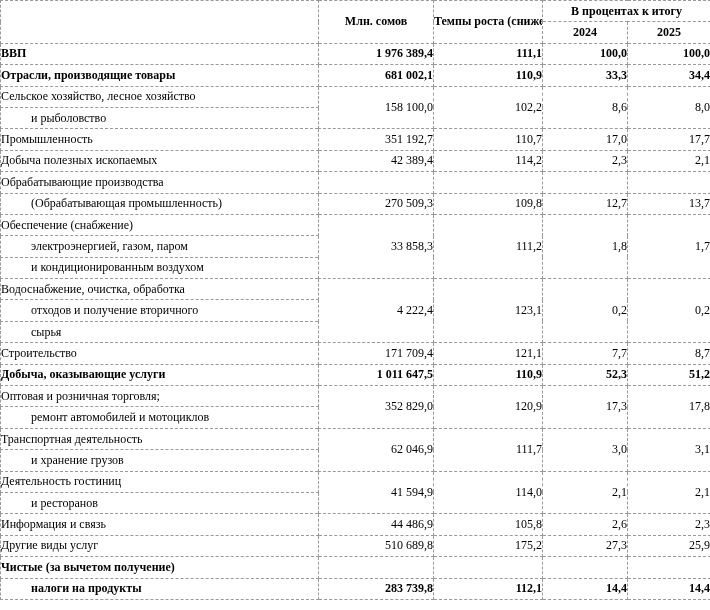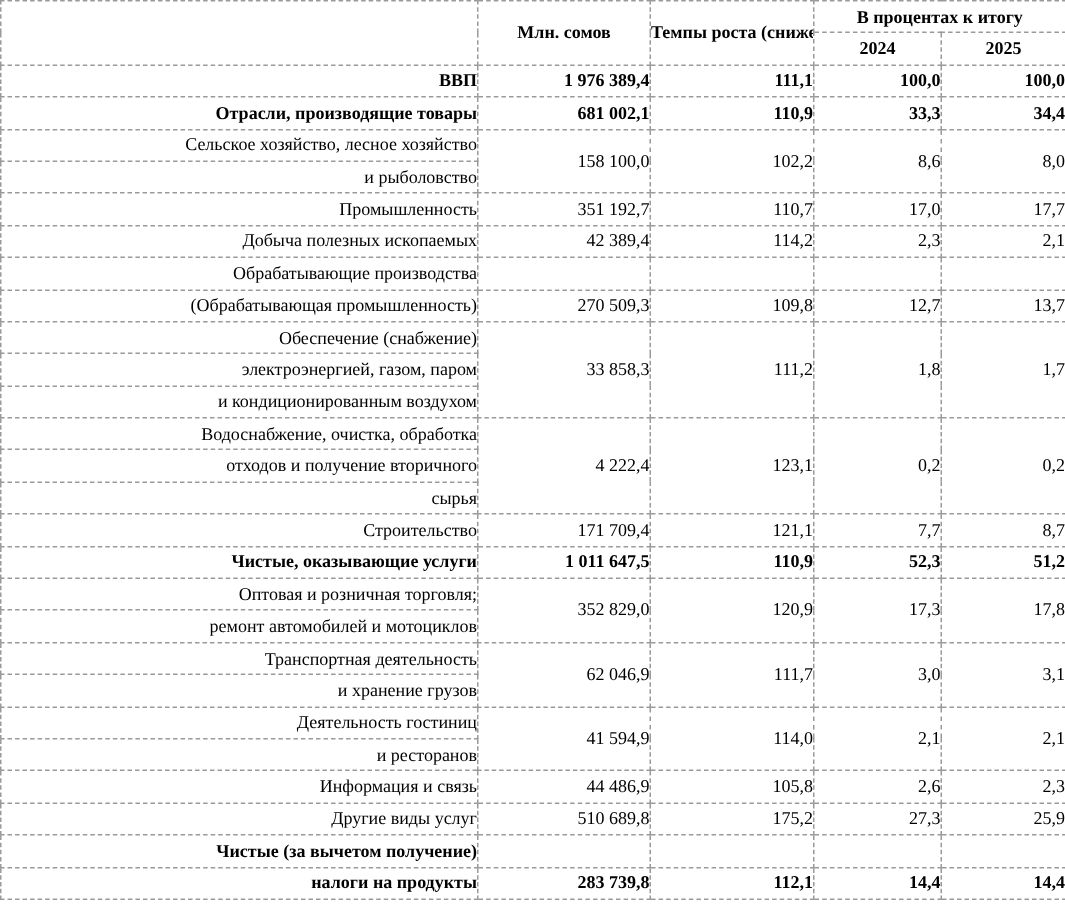--- a/index.html
+++ b/index.html
@@ -49,25 +49,25 @@
     border-bottom: 1px solid #000000;
     padding: 0 6px;
   }
   td.h-year {
     height: 21px;
     padding-right: 9px;
     border-bottom: 2px solid #000000;
   }
   
   td.lbl {
-    text-align: right;
+    text-align: left;
     padding-left: 7px;
   }
   td.lbl.cont {
-    padding-left: 18px;
+    padding-left: 30px;
   }
   td.num {
     text-align: right;
     padding-right: 9px;
   }
   td.vbottom {
     vertical-align: bottom;
     padding-bottom: 1px;
   }
   .b { font-weight: bold; }
@@ -176,21 +176,21 @@
           <td class="lbl cont">сырья</td>
         </tr>
         <tr>
           <td class="lbl">Строительство</td>
           <td class="num" rowspan="1">171 709,4</td>
           <td class="num" rowspan="1">121,1</td>
           <td class="num" rowspan="1">7,7</td>
           <td class="num" rowspan="1">8,7</td>
         </tr>
         <tr>
-          <td class="lbl b">Чистые, оказывающие услуги</td>
+          <td class="lbl b">Добыча, оказывающие услуги</td>
           <td class="num b" rowspan="1">1 011 647,5</td>
           <td class="num b" rowspan="1">110,9</td>
           <td class="num b" rowspan="1">52,3</td>
           <td class="num b" rowspan="1">51,2</td>
         </tr>
         <tr>
           <td class="lbl">Оптовая и розничная торговля;</td>
           <td class="num vbottom" rowspan="2">352 829,0</td>
           <td class="num vbottom" rowspan="2">120,9</td>
           <td class="num vbottom" rowspan="2">17,3</td>

